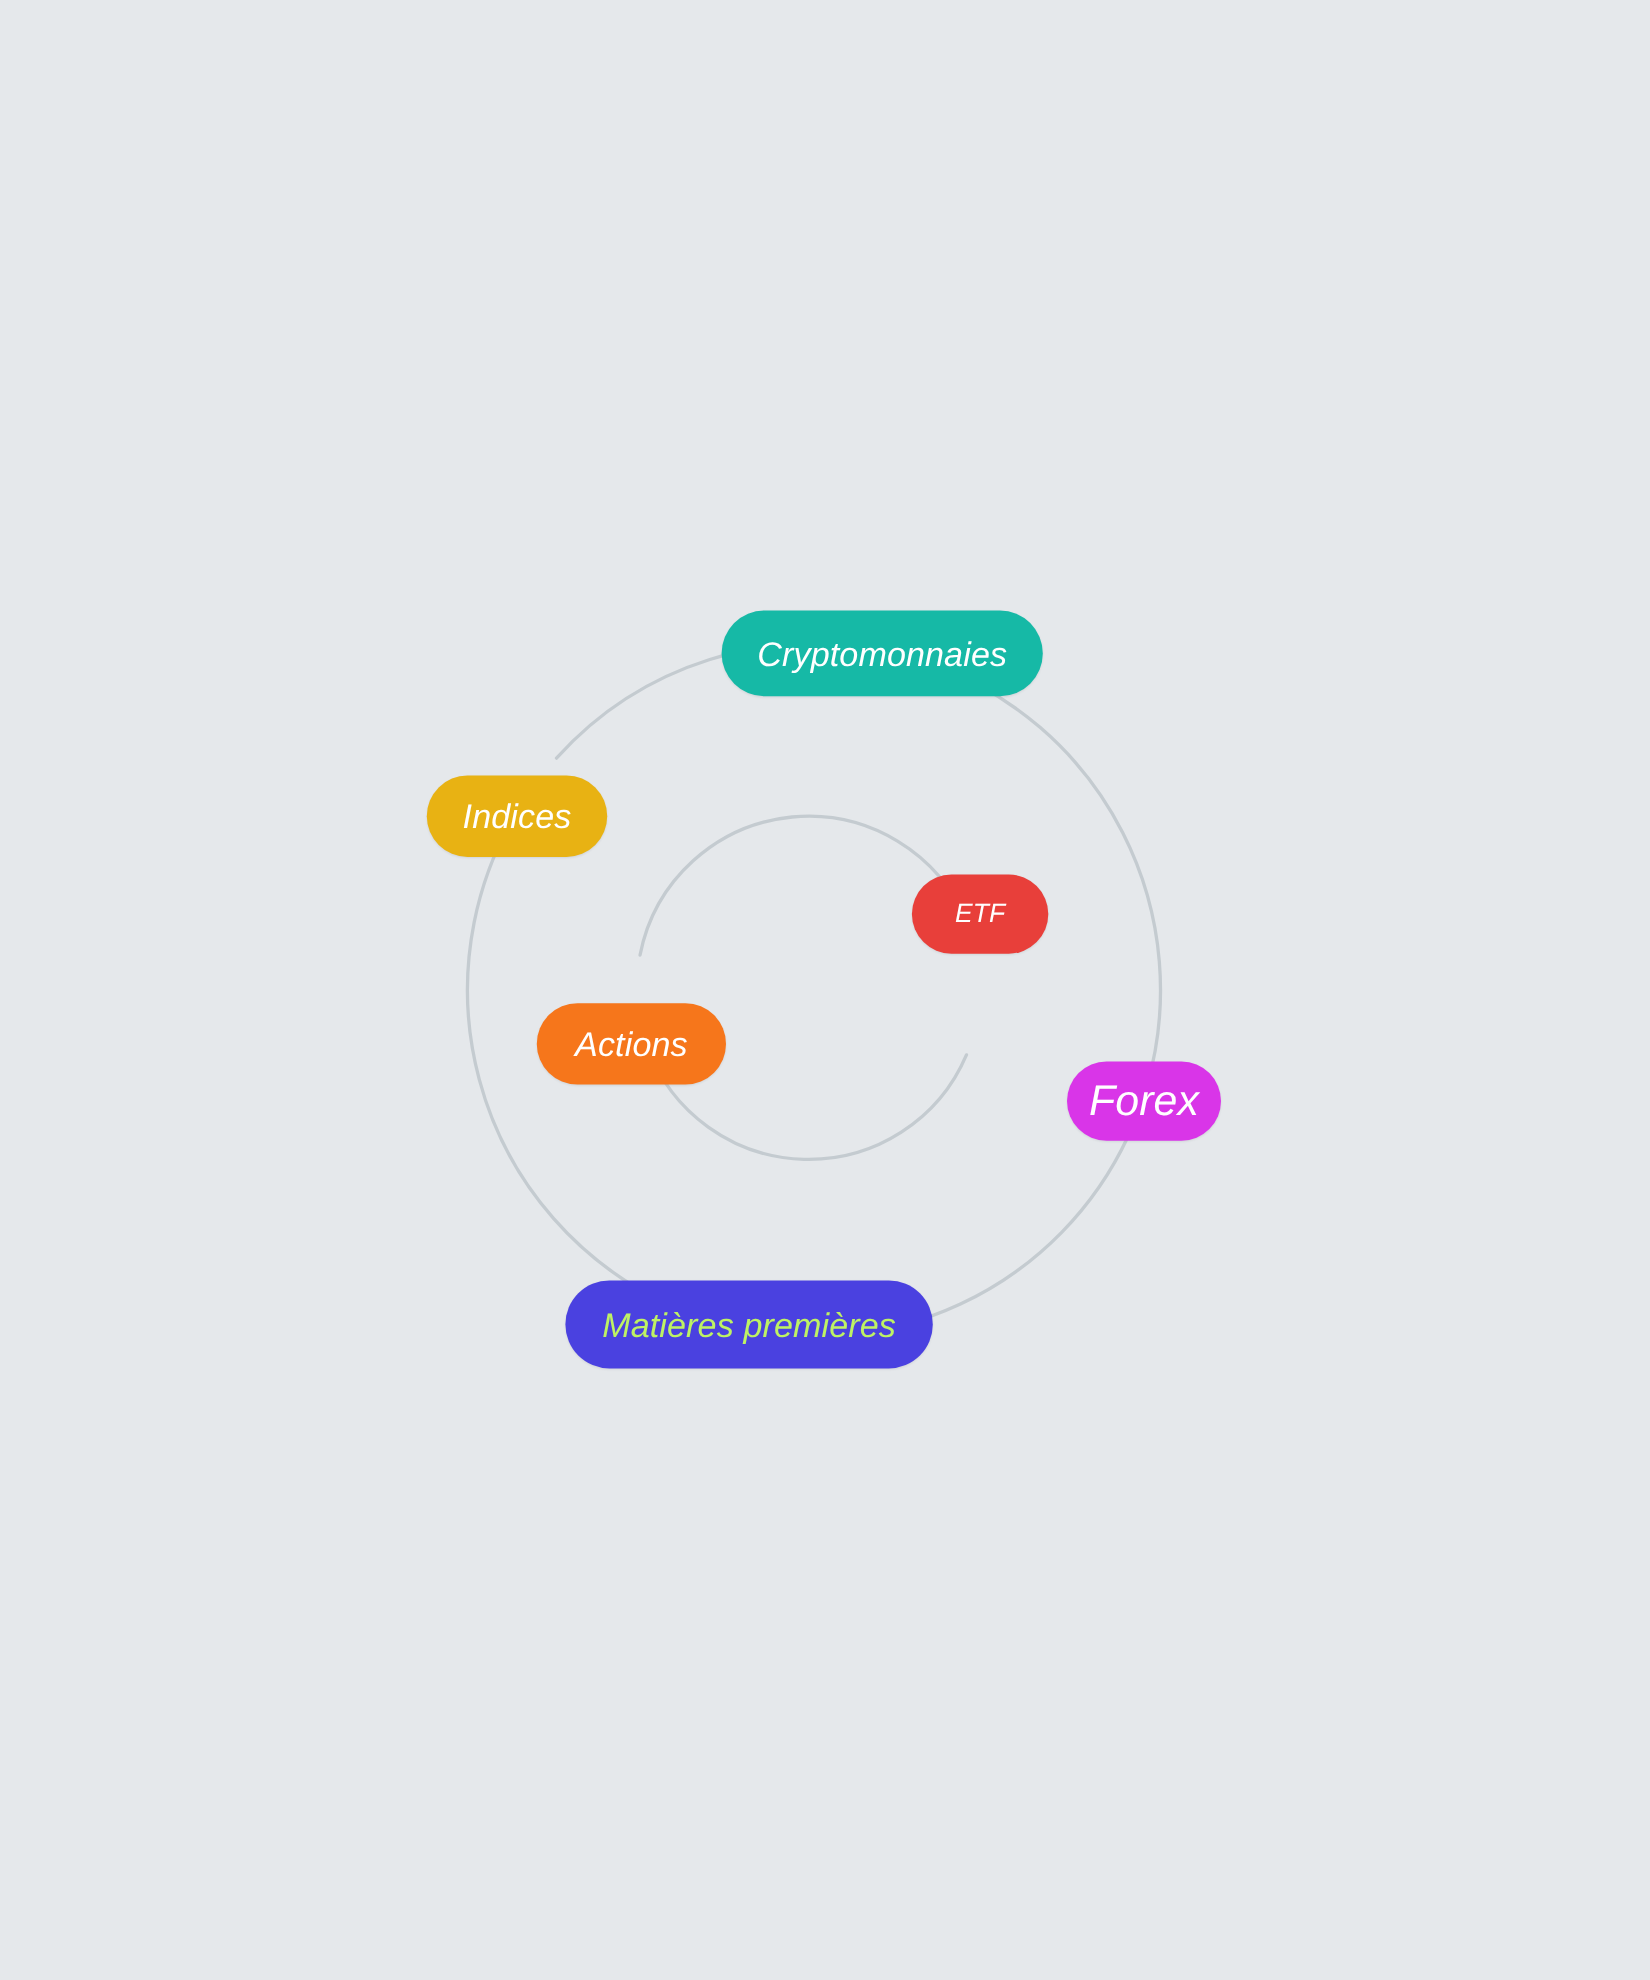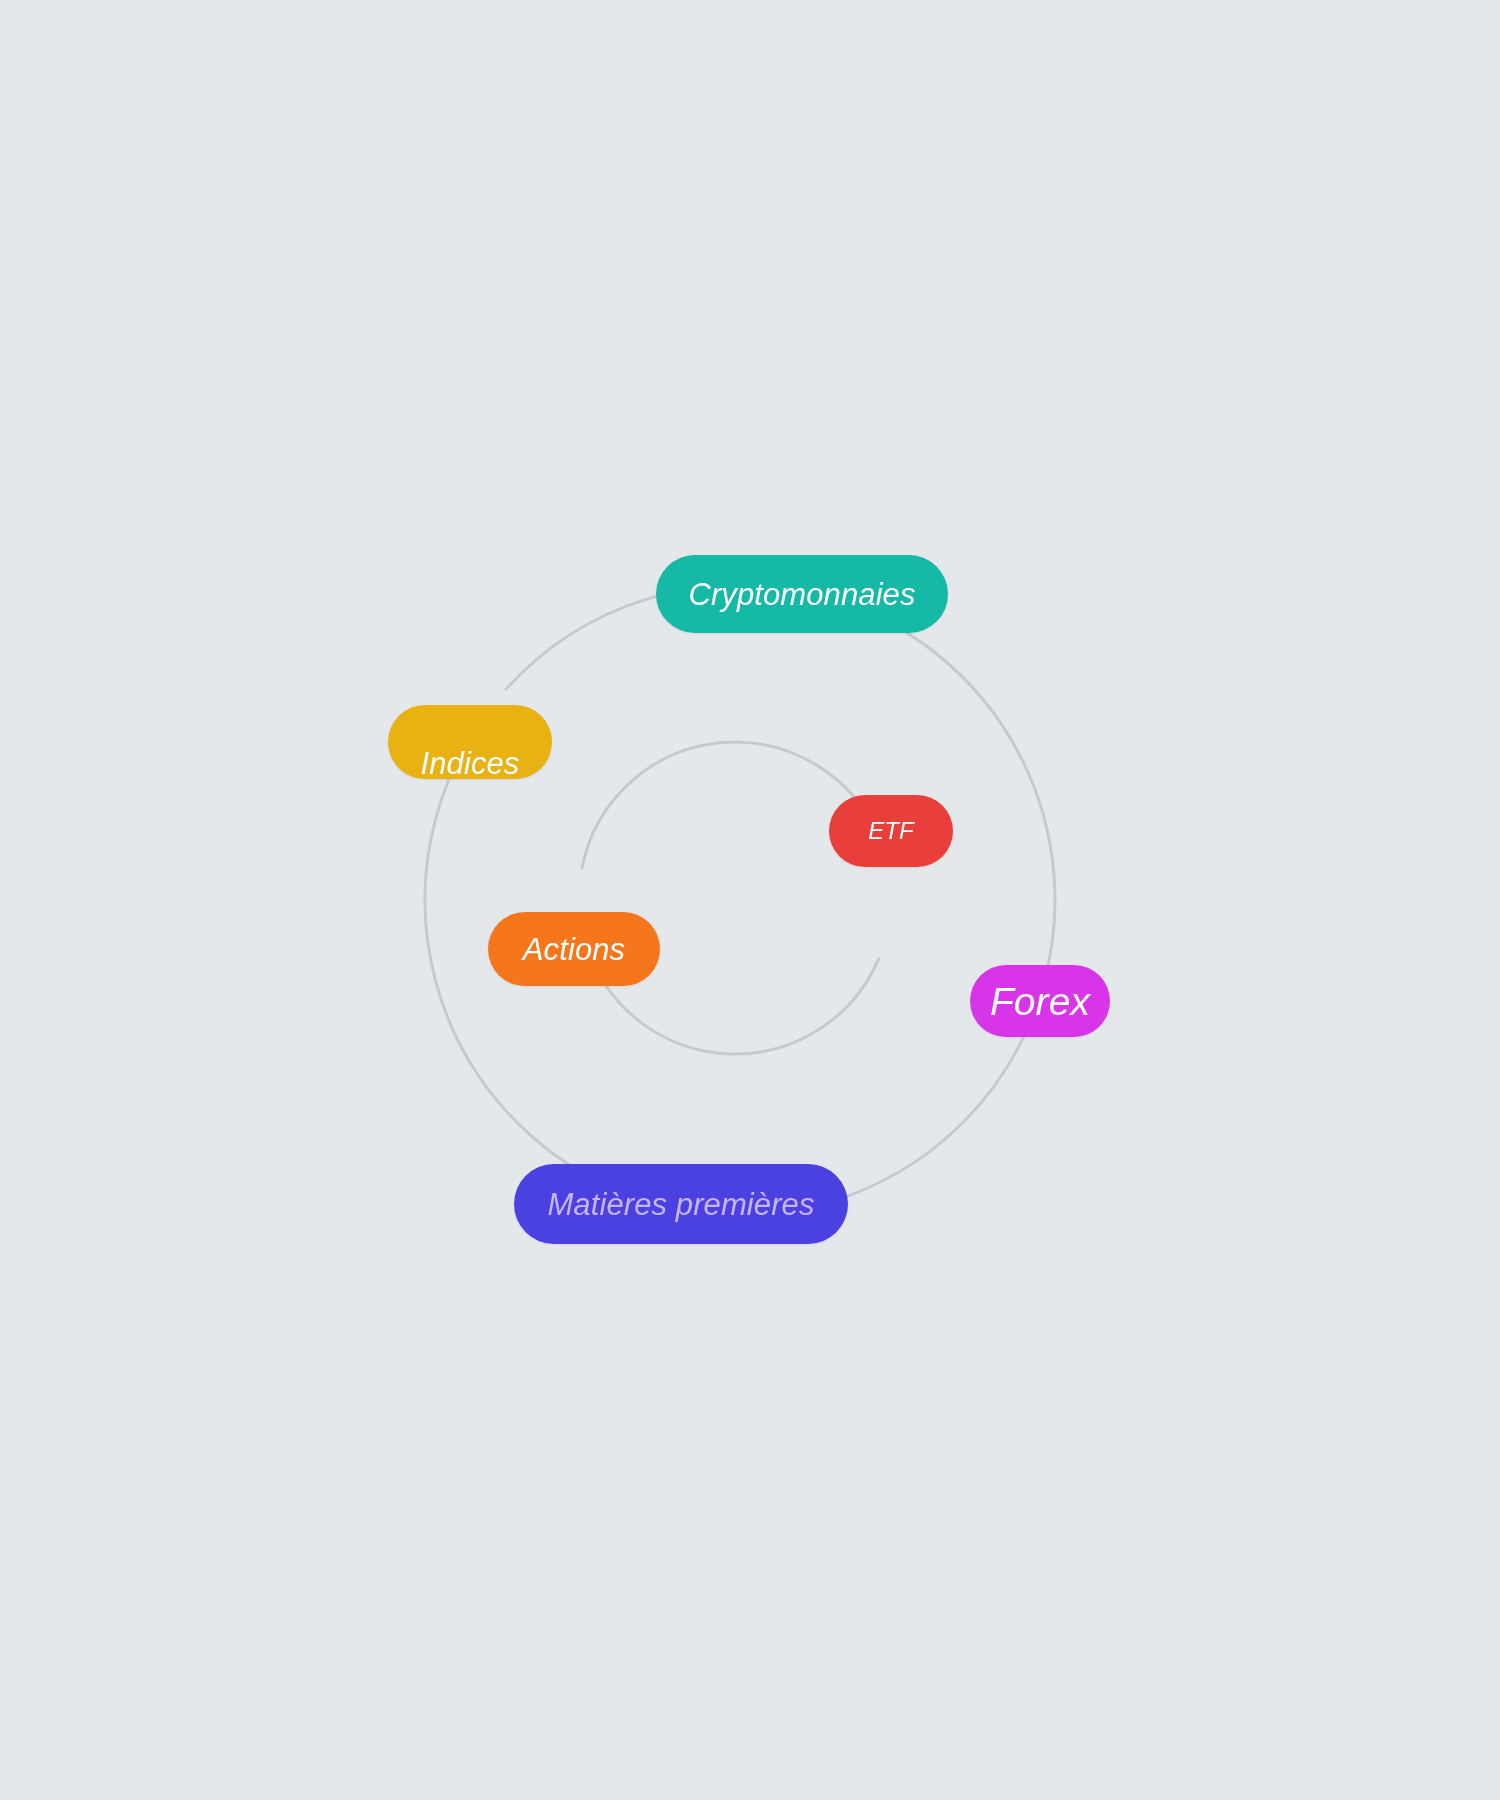--- a/index.html
+++ b/index.html
@@ -59,30 +59,30 @@
         <path d="M 606.88 1185.49 A 315 315 0 0 1 481.97 719.32" stroke="#c4cbd0" stroke-width="3" fill="none" stroke-linecap="round"></path>
         <path d="M 581.87 868.23 A 156 156 0 0 1 879.64 839.56" stroke="#c4cbd0" stroke-width="3" fill="none" stroke-linecap="round"></path>
         <path d="M 878.60 958.95 A 156 156 0 0 1 588.41 951.36" stroke="#c4cbd0" stroke-width="3" fill="none" stroke-linecap="round"></path>
       </g>
   </svg>
 
   <div id="node-layer">
       <div class="node-pill" style="left: 802px; top: 594px; width: 292px; height: 78px; background: rgb(22, 185, 166); color: rgb(255, 255, 255); font-size: 31px;">
         <span class="node-label">Cryptomonnaies</span>
       </div>
-      <div class="node-pill" style="left: 470px; top: 742px; width: 164px; height: 74px; background: rgb(232, 178, 19); color: rgb(255, 255, 255); font-size: 31px; align-items: flex-end;">
+      <div class="node-pill" style="left: 470px; top: 742px; width: 164px; height: 74px; background: rgb(232, 178, 19); color: rgb(255, 255, 255); font-size: 31px;">
         <span class="node-label">Indices</span>
       </div>
       <div class="node-pill" style="left: 891px; top: 831px; width: 124px; height: 72px; background: rgb(232, 63, 58); color: rgb(255, 255, 255); font-size: 24px;">
         <span class="node-label">ETF</span>
       </div>
       <div class="node-pill" style="left: 574px; top: 949px; width: 172px; height: 74px; background: rgb(246, 118, 27); color: rgb(255, 255, 255); font-size: 31px;">
         <span class="node-label">Actions</span>
       </div>
       <div class="node-pill" style="left: 1040px; top: 1001px; width: 140px; height: 72px; background: rgb(217, 53, 232); color: rgb(255, 255, 255); font-size: 39px;">
         <span class="node-label">Forex</span>
       </div>
-      <div class="node-pill" style="left: 681px; top: 1204px; width: 334px; height: 80px; background: rgb(74, 65, 224); color: #c4b5fd; font-size: 31px;">
+      <div class="node-pill" style="left: 681px; top: 1204px; width: 334px; height: 80px; background: rgb(74, 65, 224); color: #bef264; font-size: 31px;">
         <span class="node-label">Matières premières</span>
       </div>
     </div>
 
 </div>
 
 </body></html>

